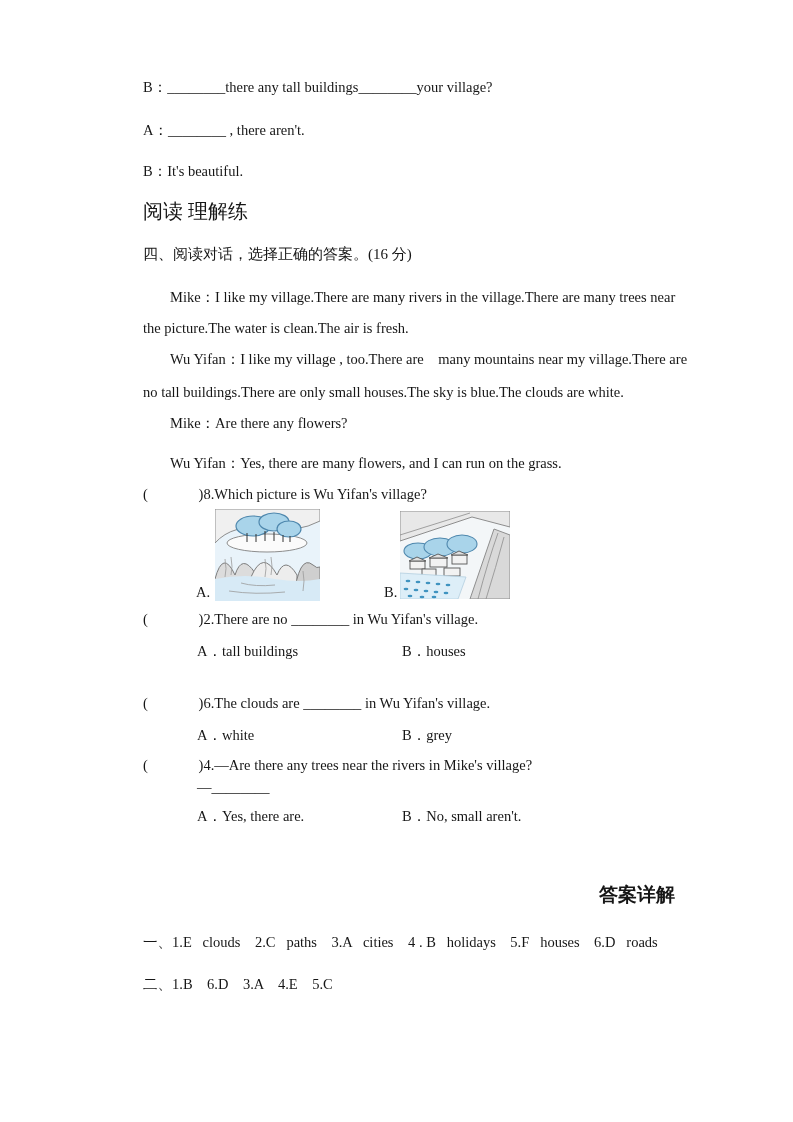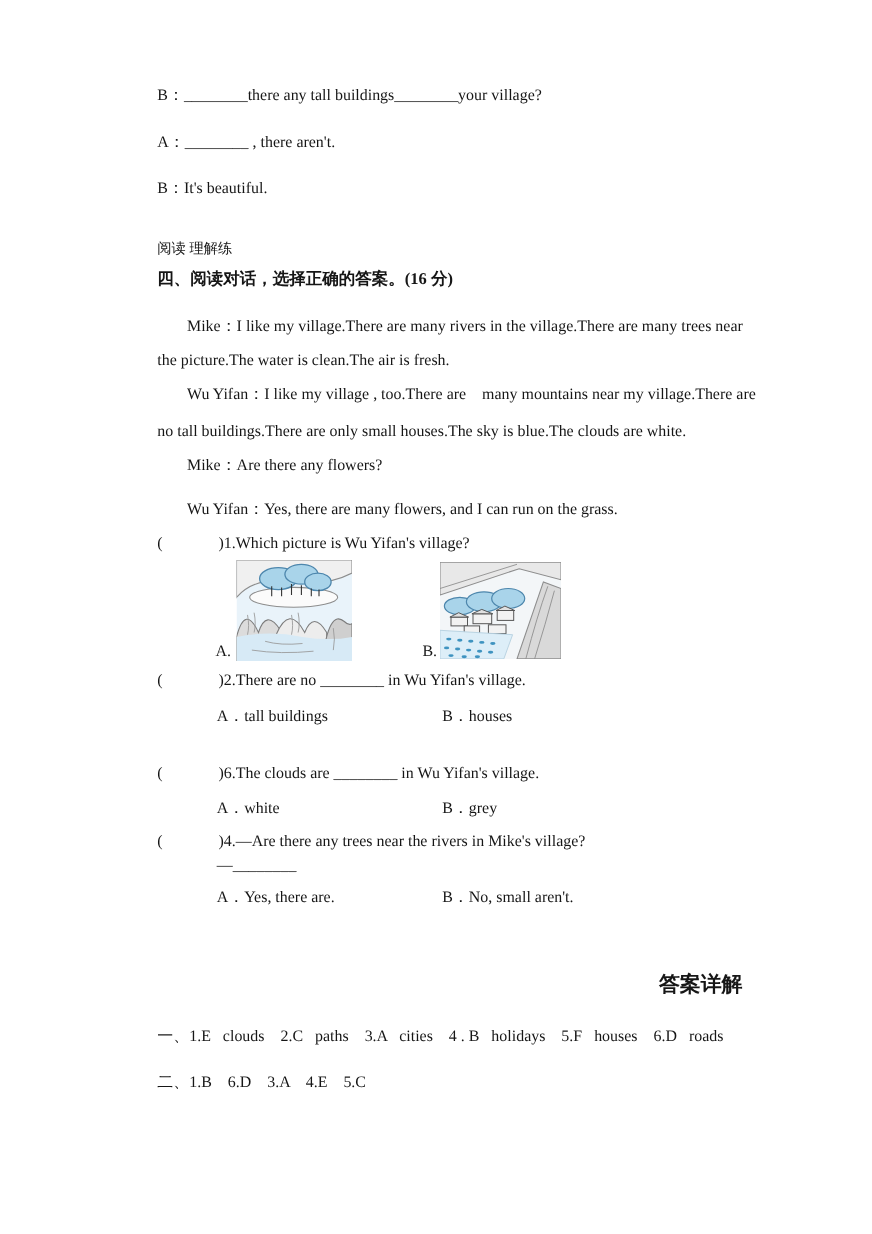--- a/index.html
+++ b/index.html
@@ -11,22 +11,22 @@
     font-family:"Liberation Serif","DejaVu Serif",serif;
     color:#161616;
   }
   .l{
     position:absolute;
     font-size:14.5px;
     line-height:19px;
     white-space:pre;
     color:#161616;
   }
-  .cn-label{font-size:13px;margin-top:14px;}
-  .heading{font-weight:bold;font-size:15px;}
+  .cn-label{font-size:20px;}
+  .heading{font-weight:normal;font-size:15px;}
   .ans-title{
     position:absolute;
     left:143px;width:532px;
     text-align:right;
     font-weight:bold;
     font-size:19px;
     white-space:pre;
   }
   .pic{position:absolute;}
   .pic-label{position:absolute;font-size:14.5px;white-space:pre;}
@@ -44,21 +44,21 @@
 
   <div class="l heading" style="left:143px;top:245px">四、阅读对话，选择正确的答案。(16 分)</div>
 
   <div class="l" style="left:170px;top:288px">Mike：I like my village.There are many rivers in the village.There are many trees near</div>
   <div class="l" style="left:143px;top:319px">the picture.The water is clean.The air is fresh.</div>
   <div class="l" style="left:143px;top:383px">no tall buildings.There are only small houses.The sky is blue.The clouds are white.</div>
   <div class="l" style="left:170px;top:350px">Wu Yifan：I like my village , too.There are    many mountains near my village.There are</div>
   <div class="l" style="left:170px;top:414px">Mike：Are there any flowers?</div>
   <div class="l" style="left:170px;top:454px">Wu Yifan：Yes, there are many flowers, and I can run on the grass.</div>
 
-  <div class="l" style="left:143px;top:485px">(              )1.Which picture is Wu Yifan's village?</div>
+  <div class="l" style="left:143px;top:485px">(              )8.Which picture is Wu Yifan's village?</div>
 
   <svg class="pic" style="left:215px;top:509px" width="105" height="92" viewBox="0 0 105 92">
     <rect x="0" y="0" width="105" height="92" fill="#e9f3fa"></rect>
     <path d="M0,34 Q18,14 52,20 Q82,24 105,12 L105,0 L0,0 Z" fill="#f0f0f0" stroke="#8d8d8d" stroke-width="1"></path>
     <ellipse cx="52" cy="34" rx="40" ry="9" fill="#fbfbfb" stroke="#8d8d8d" stroke-width="1"></ellipse>
     <ellipse cx="38" cy="17" rx="17" ry="10" fill="#a9d4ea" stroke="#4e87ad" stroke-width="1.2"></ellipse>
     <ellipse cx="59" cy="13" rx="15" ry="9" fill="#a9d4ea" stroke="#4e87ad" stroke-width="1.2"></ellipse>
     <ellipse cx="74" cy="20" rx="12" ry="8" fill="#a9d4ea" stroke="#4e87ad" stroke-width="1.2"></ellipse>
     <g stroke="#333" stroke-width="1">
       <line x1="32" y1="24" x2="32" y2="33"></line>

